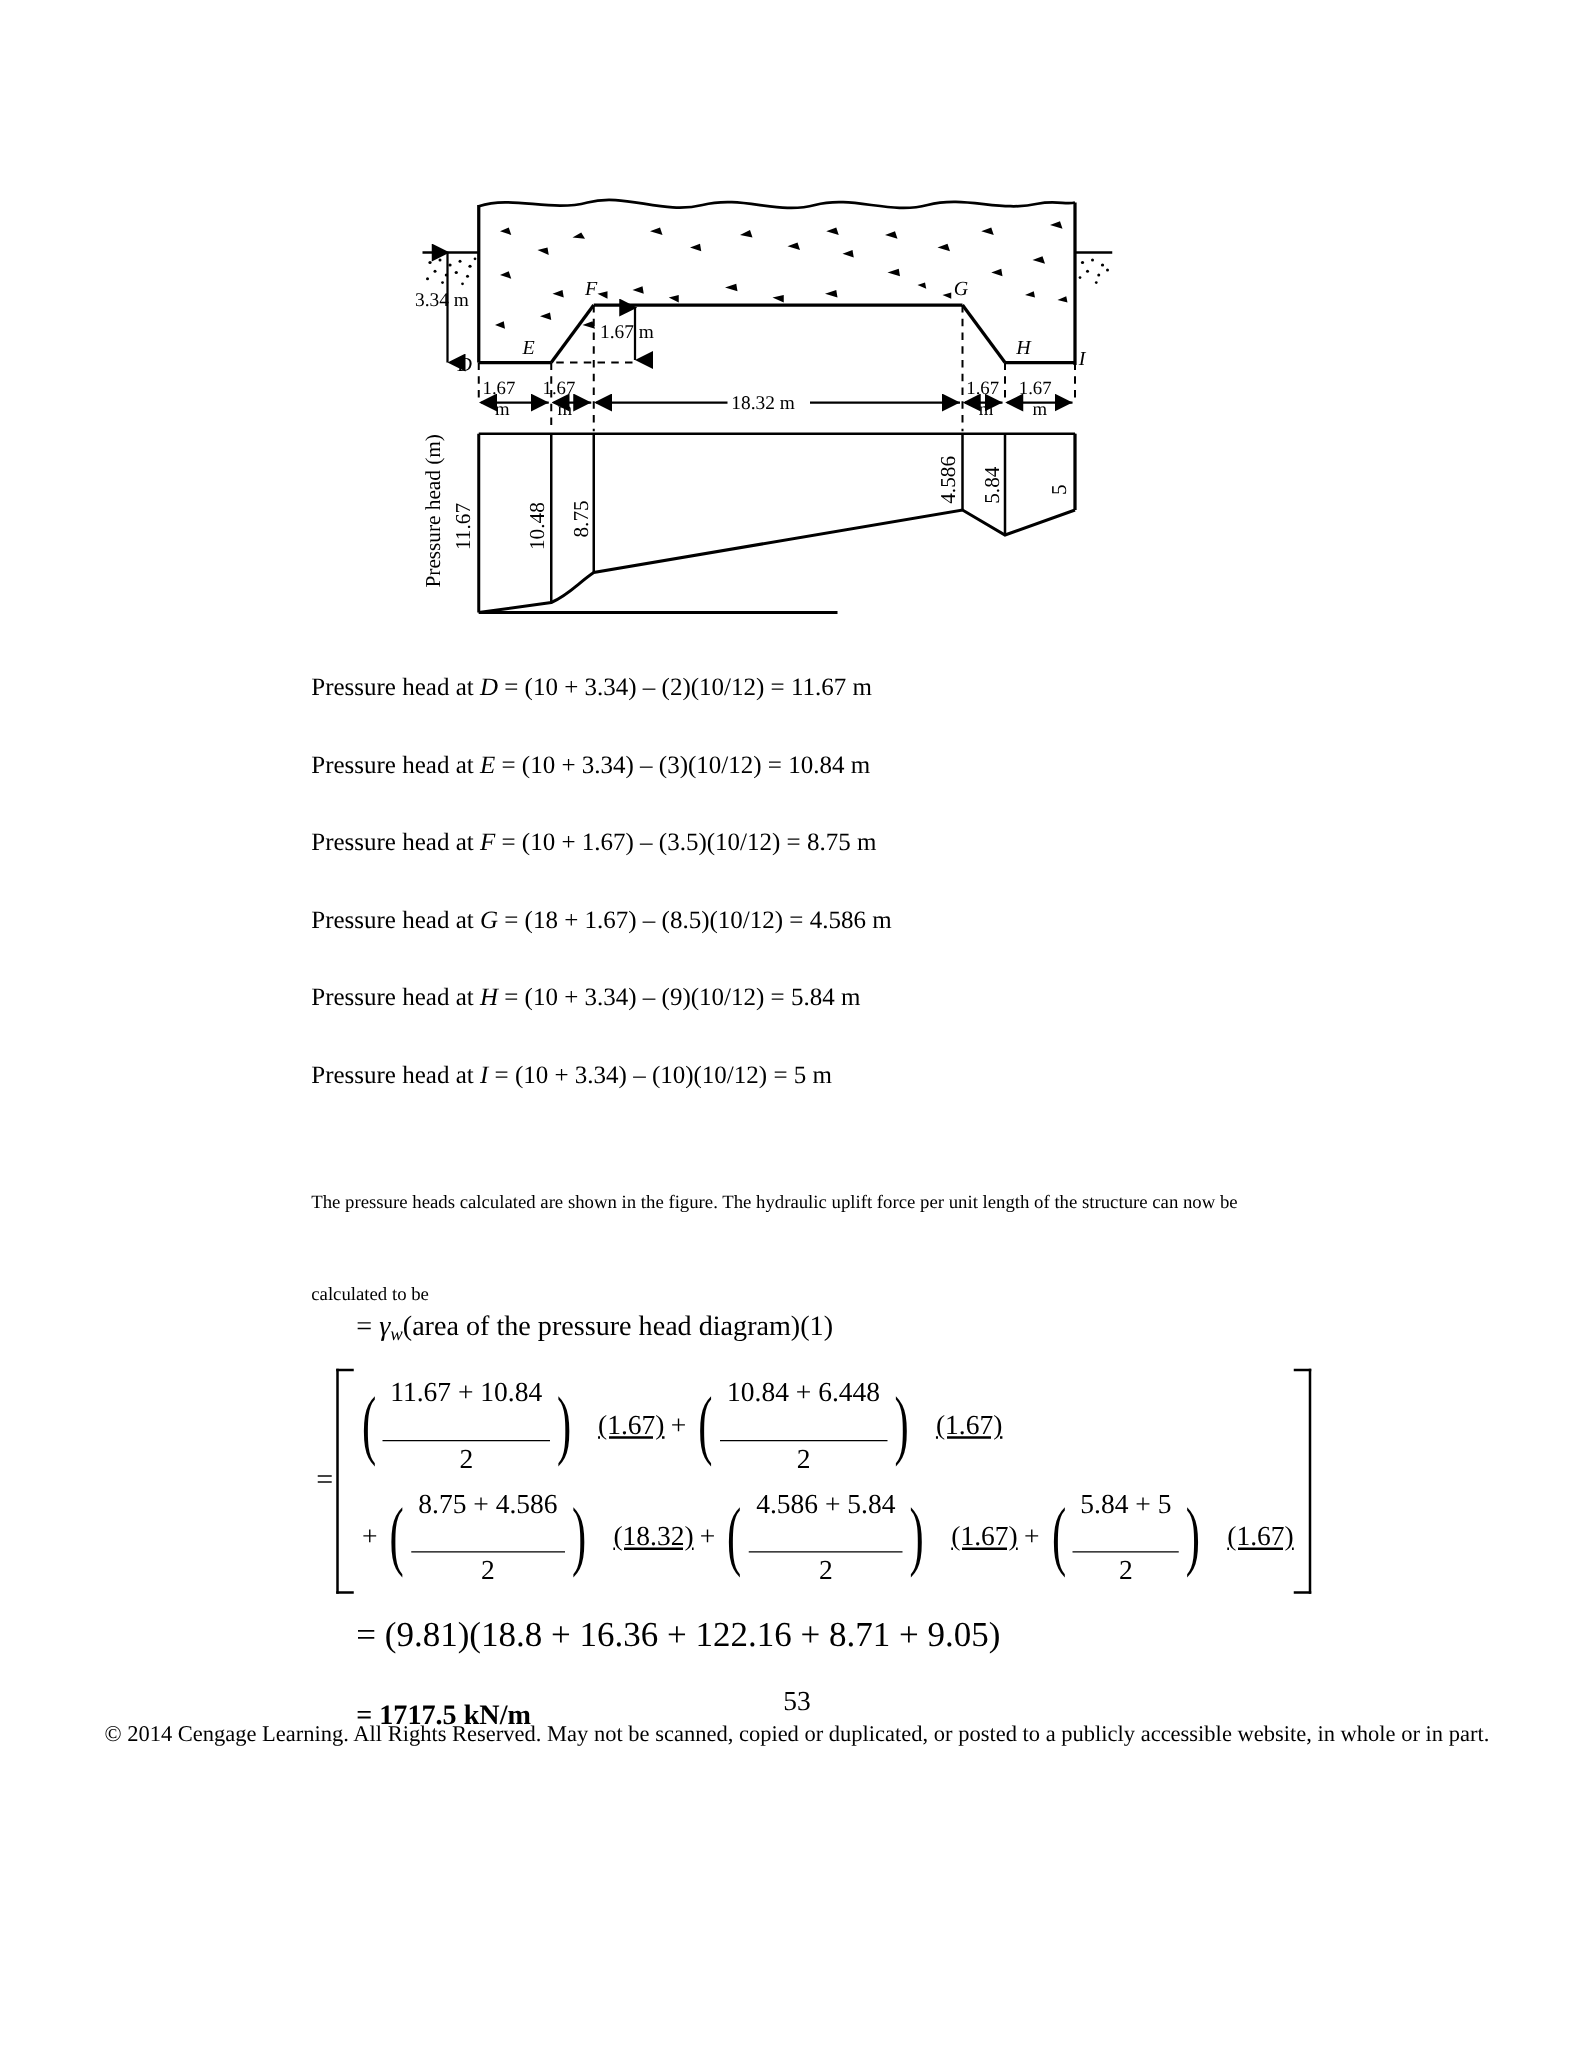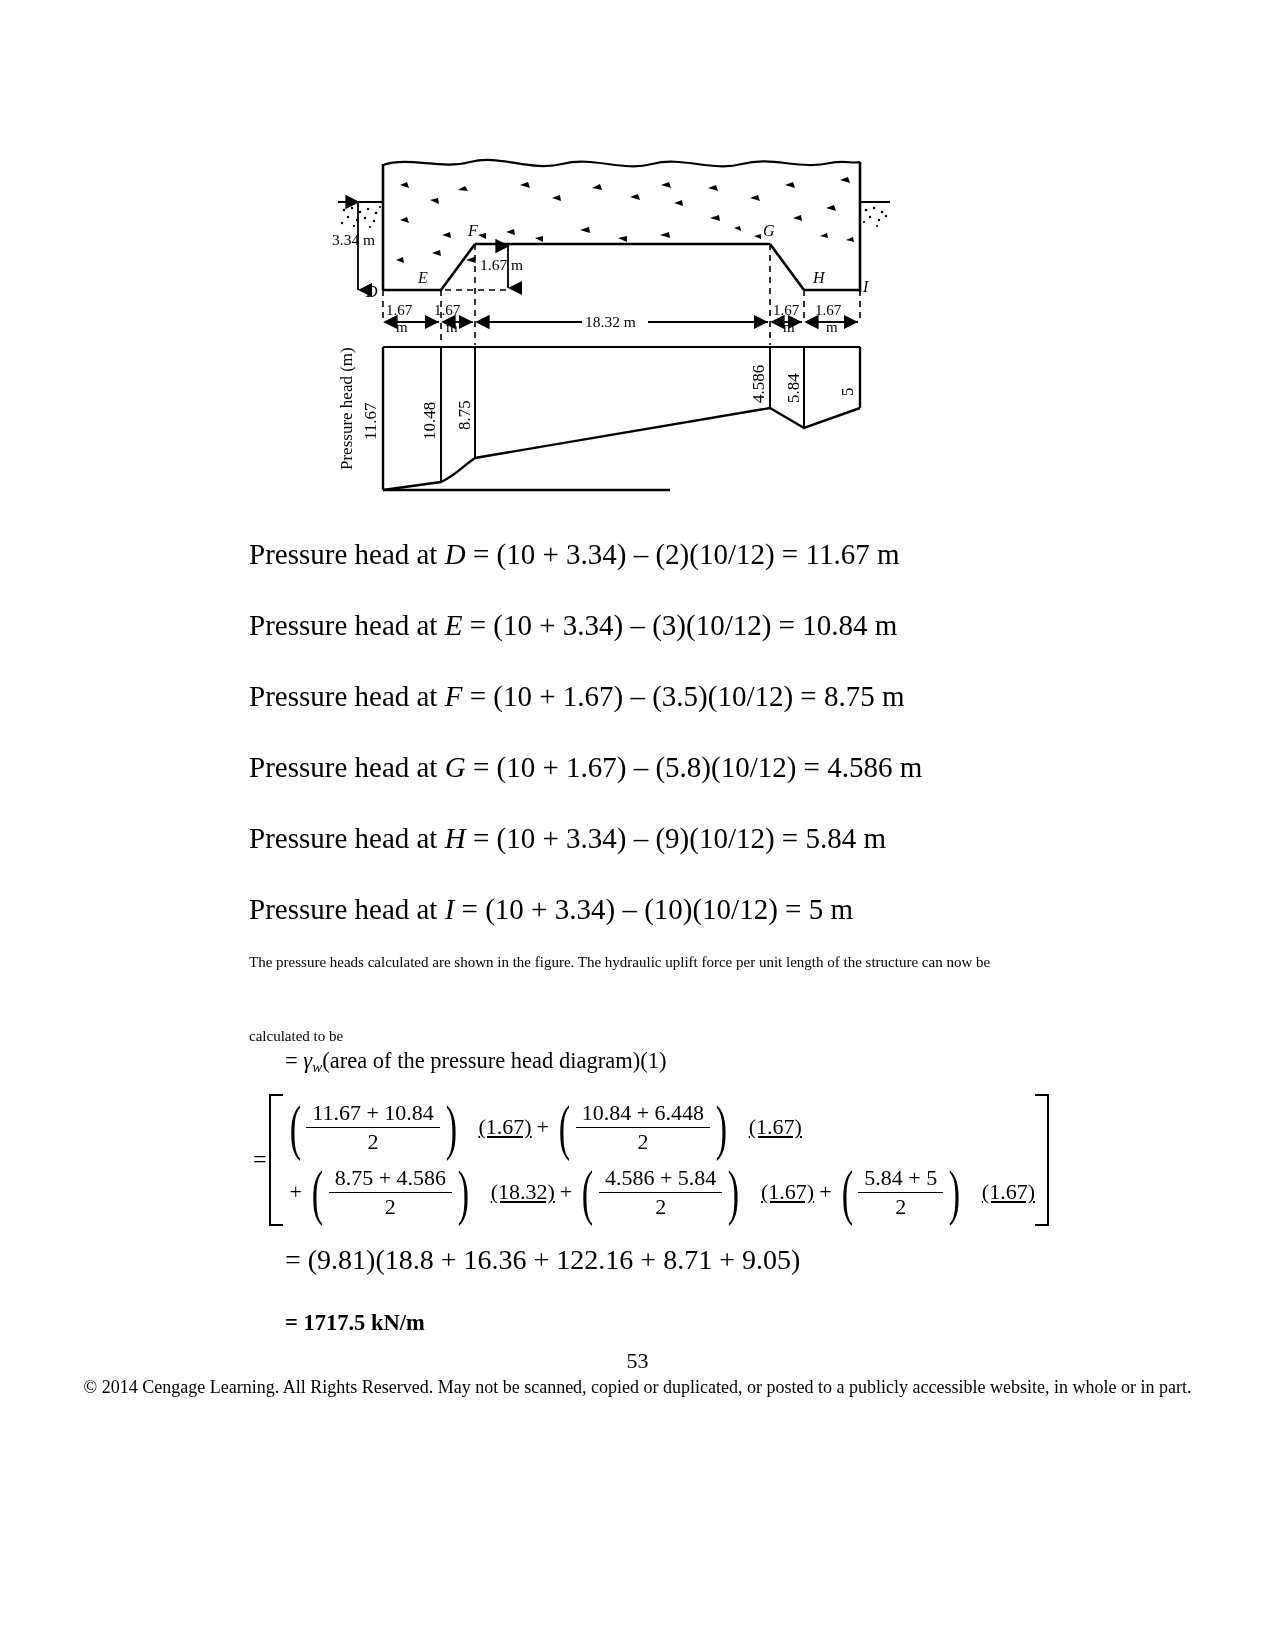--- a/index.html
+++ b/index.html
@@ -32,21 +32,21 @@
   .figure-wrap svg { display: block; }
 
   
   .body-block {
     position: absolute;
     left: 249px;
     top: 540px;
     width: 800px;
   }
   .para {
-    font-size: 29px;
+    font-size: 20px;
     line-height: 1.0;
     margin: 0 0 42px 0;
     white-space: nowrap;
   }
   .it { font-style: italic; }
 
   .para-flow {
     position: absolute;
     left: 249px;
     top: 925px;
@@ -117,20 +117,21 @@
     font-family: "Liberation Serif", serif;
     transform: scaleX(0.55);
     display: inline-block;
   }
   .frac {
     display: inline-flex;
     flex-direction: column;
     align-items: center;
     vertical-align: middle;
     margin: 0 1px;
+    gap: 24px;
   }
   .frac .num { padding: 0 6px 1px 6px; }
   .frac .den {
     padding: 1px 6px 0 6px;
     border-top: 1.6px solid #000;
     width: 100%;
     text-align: center;
     box-sizing: border-box;
   }
   .mul { margin-left: 17px; text-decoration: underline; }
@@ -336,21 +337,21 @@
       <text transform="translate(523,256) rotate(-90)" font-family="'Liberation Serif', serif" font-size="17">5</text>
 
       <text transform="translate(22,330) rotate(-90)" font-family="'Liberation Serif', serif" font-size="17">Pressure head (m)</text>
     </svg>
   </div>
 
   <div class="body-block">
     <p class="para"><span>Pressure head at </span><span class="it">D</span><span> = (10 + 3.34) – (2)(10/12) = 11.67 m</span></p>
     <p class="para"><span>Pressure head at </span><span class="it">E</span><span> = (10 + 3.34) – (3)(10/12) = 10.84 m</span></p>
     <p class="para"><span>Pressure head at </span><span class="it">F</span><span> = (10 + 1.67) – (3.5)(10/12) = 8.75 m</span></p>
-    <p class="para"><span>Pressure head at </span><span class="it">G</span><span> = (10 + 1.67) – (5.8)(10/12) = 4.586 m</span></p>
+    <p class="para"><span>Pressure head at </span><span class="it">G</span><span> = (18 + 1.67) – (8.5)(10/12) = 4.586 m</span></p>
     <p class="para"><span>Pressure head at </span><span class="it">H</span><span> = (10 + 3.34) – (9)(10/12) = 5.84 m</span></p>
     <p class="para"><span>Pressure head at </span><span class="it">I</span><span> = (10 + 3.34) – (10)(10/12) = 5 m</span></p>
   </div>
 
   <div class="para-flow">The pressure heads calculated are shown in the figure. The hydraulic uplift force per unit length of the structure can now be calculated to be</div>
 
   <div class="eq-area">
 
     <div class="eq-line1"><span>= </span><span class="gam">γ</span><span class="sub">w</span><span>(area of the pressure head diagram)(1)</span></div>
 

